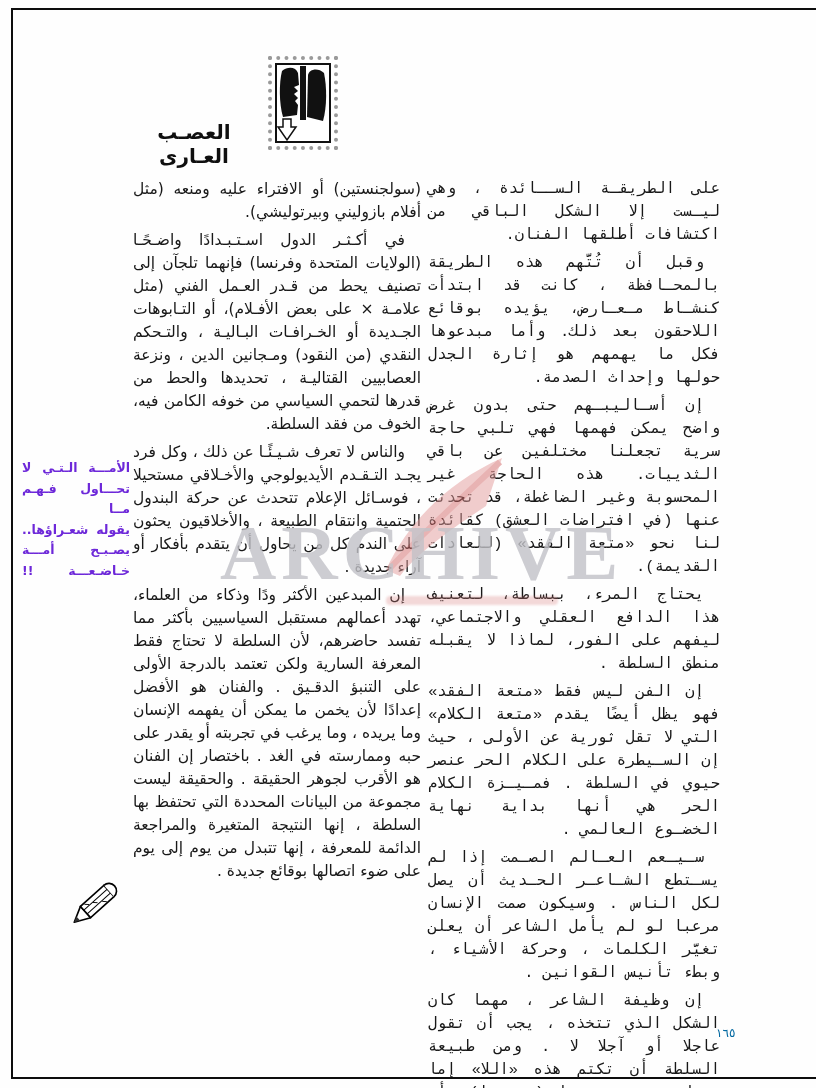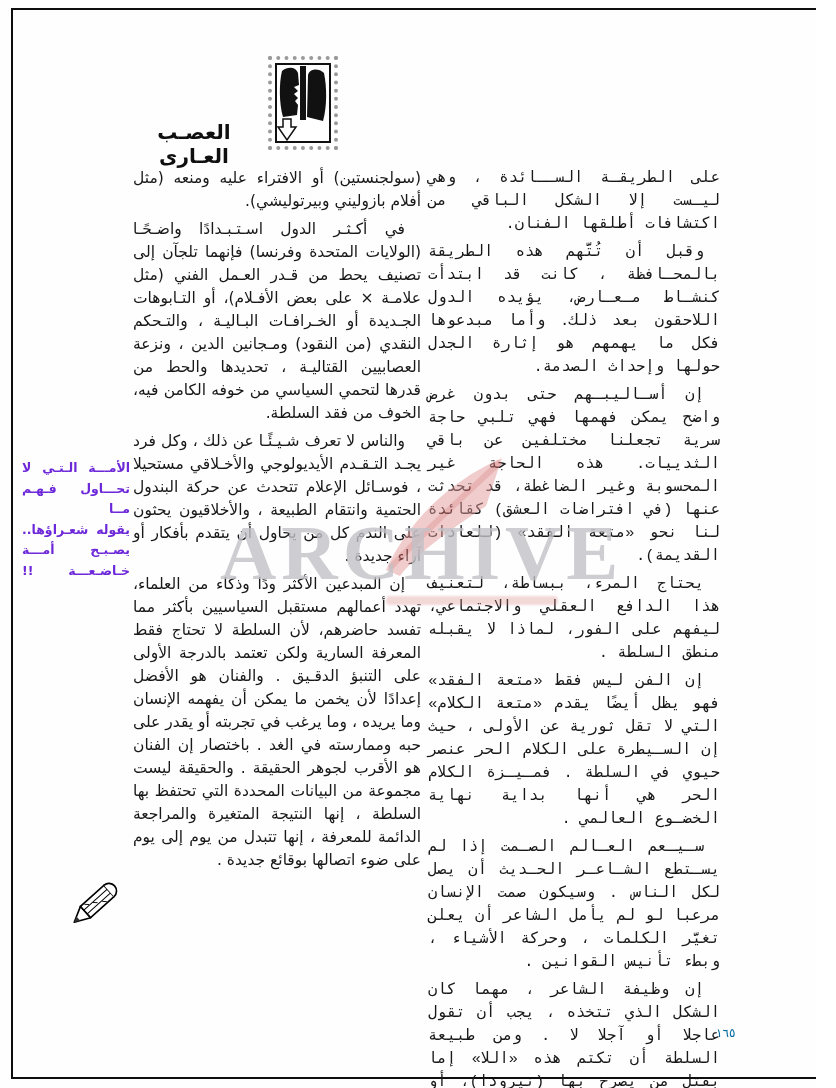--- a/index.html
+++ b/index.html
@@ -19,21 +19,21 @@
   .logo-inner{
     width:100%;height:100%;border:2px solid #111;box-sizing:border-box;
     display:flex;align-items:center;justify-content:center;overflow:visible;
   }
   .header-title{
     position:absolute;left:126px;top:120px;width:136px;
     direction:rtl;text-align:center;font-weight:bold;font-size:20px;color:#0f0f0f;
     letter-spacing:0px;
   }
   
-  .col{position:absolute;top:167px;}
+  .col{position:absolute;top:178px;}
   .col-right{left:428px;width:292px;font-family:Liberation Mono, monospace;}
   .col-left{left:133px;width:288px;}
   .col p{
     margin:0 0 5px 0;direction:rtl;text-align:justify;
     font-size:15.5px;line-height:23px;color:#181818;
   }
   .col p.indent{text-indent:16px;}
   
   .margin-note{
     position:absolute;left:22px;top:458px;width:108px;
@@ -74,21 +74,21 @@
         <path d="M7,8 C13,3 21,4 23,10 L24,22 L19,24 L23,28 L19,31 L23,35 L20,38 L23,42 L22,52 L8,54 C4,40 4,20 7,8 Z" fill="#111"></path>
         <path d="M49,10 C43,4 34,6 33,12 L32,54 L48,58 C52,44 52,24 49,10 Z" fill="#111"></path>
         <path d="M8,56 L16,56 L16,64 L21,64 L12,77 L3,64 L8,64 Z" fill="#ffffff" stroke="#111" stroke-width="1.5"></path>
       </svg>
     </div>
   </div>
   <div class="header-title">العصـب العـارى</div>
 
   <div class="col col-right">
     <p>على الطريقـة الســائدة ، وهي ليـست إلا الشكل الباقي من اكتشافات أطلقها الفنان.</p>
-    <p class="indent">وقبل أن تُتَّهم هذه الطريقة بالمحـافظة ، كانت قد ابتدأت كنشـاط مـعـارض، يؤيده الدول اللاحقون بعد ذلك. وأما مبدعوها فكل ما يهمهم هو إثارة الجدل حولها وإحداث الصدمة.</p>
+    <p class="indent">وقبل أن تُتَّهم هذه الطريقة بالمحـافظة ، كانت قد ابتدأت كنشـاط مـعـارض، يؤيده بوقائع اللاحقون بعد ذلك. وأما مبدعوها فكل ما يهمهم هو إثارة الجدل حولها وإحداث الصدمة.</p>
     <p class="indent">إن أسـاليبـهم حتى بدون غرض واضح يمكن فهمها فهي تلبي حاجة سرية تجعلنا مختلفين عن باقي الثدييات. هذه الحاجة غير المحسوبة وغير الضاغطة، قد تحدثت عنها (في افتراضات العشق) كقائدة لنا نحو «متعة الفقد» (للعادات القديمة).</p>
     <p class="indent">يحتاج المرء، ببساطة، لتعنيف هذا الدافع العقلي والاجتماعي، ليفهم على الفور، لماذا لا يقبله منطق السلطة .</p>
     <p class="indent">إن الفن ليس فقط «متعة الفقد» فهو يظل أيضًا يقدم «متعة الكلام» التي لا تقل ثورية عن الأولى ، حيث إن السـيطرة على الكلام الحر عنصر حيوي في السلطة . فمـيـزة الكلام الحر هي أنها بداية نهاية الخضـوع العالمي .</p>
     <p class="indent">سـيـعم العـالم الصـمت إذا لم يسـتطع الشـاعـر الحـديث أن يصل لكل الناس . وسيكون صمت الإنسان مرعبا لو لم يأمل الشاعر أن يعلن تغيَّر الكلمات ، وحركة الأشياء ، وبطء تأنيس القوانين .</p>
     <p class="indent">إن وظيفة الشاعر ، مهما كان الشكل الذي تتخذه ، يجب أن تقول عاجلا أو آجلا لا . ومن طبيعة السلطة أن تكتم هذه «اللا» إما بقتل من يصرخ بها (نيرودا)، أو سجنه</p>
   </div>
 
   <div class="col col-left">
     <p>(سولجنستين) أو الافتراء عليه ومنعه (مثل أفلام بازوليني وبيرتوليشي).</p>
     <p class="indent">في أكـثـر الدول اسـتـبـدادًا واضـحًـا (الولايات المتحدة وفرنسا) فإنهما تلجآن إلى تصنيف يحط من قـدر العـمل الفني (مثل علامـة × على بعض الأفـلام)، أو التـابوهات الجـديدة أو الخـرافـات البـاليـة ، والتـحكم النقدي (من النقود) ومـجانين الدين ، ونزعة العصابيين القتاليـة ، تحديدها والحط من قدرها لتحمي السياسي من خوفه الكامن فيه، الخوف من فقد السلطة.</p>

